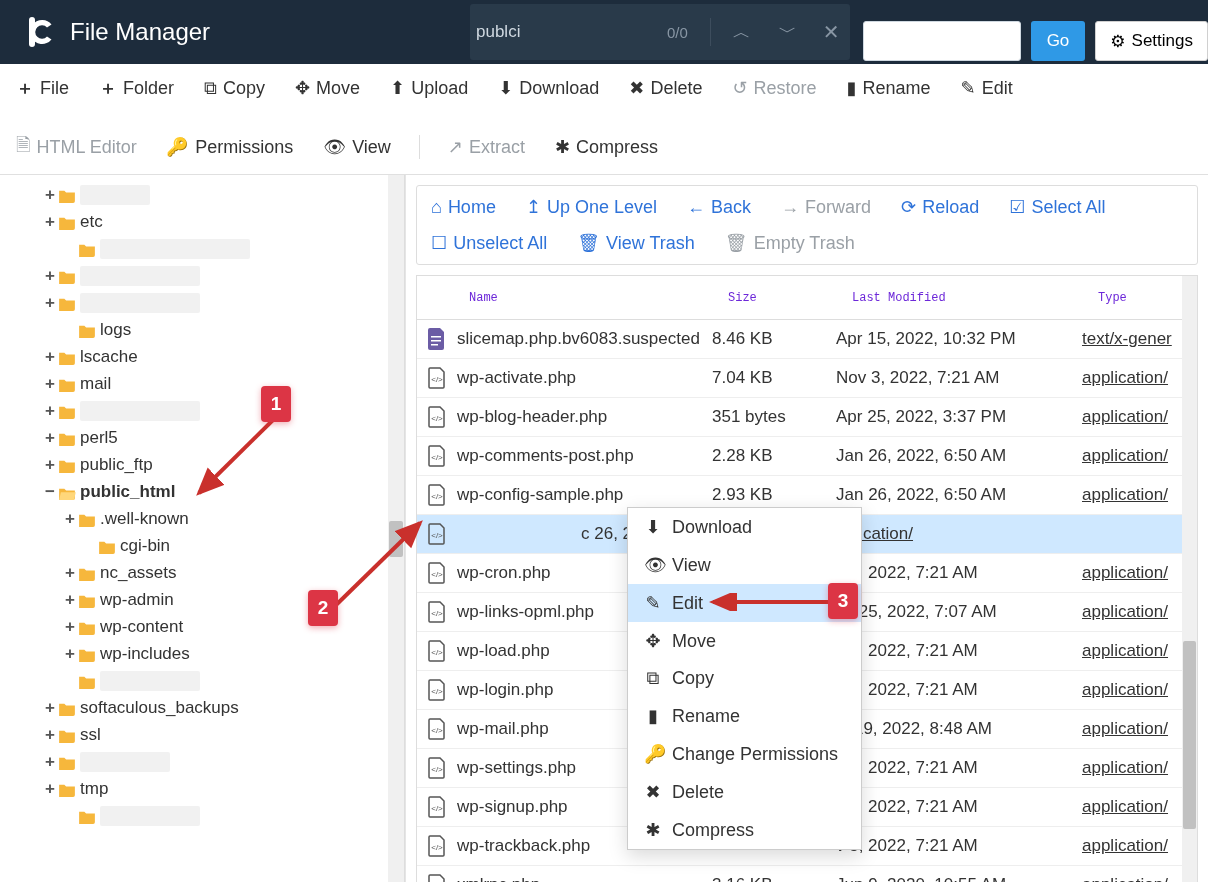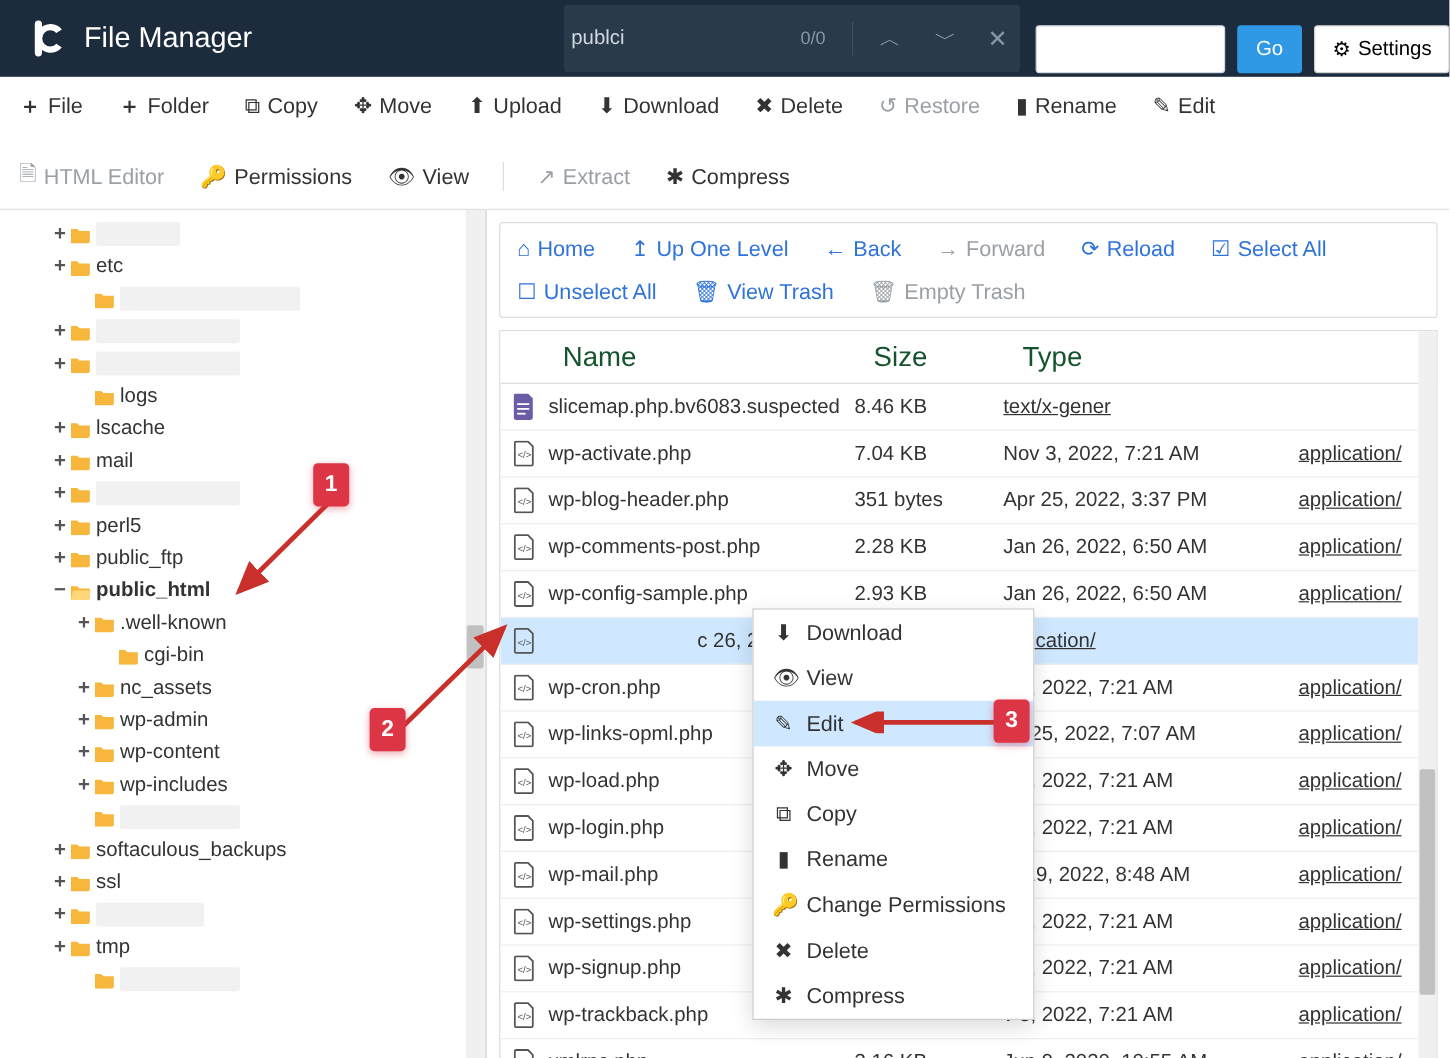--- a/index.html
+++ b/index.html
@@ -34,21 +34,21 @@
 .tree-row .label { white-space:nowrap; }
 .tree-row .label.blur { background:#f1f1f1; color:transparent; border-radius:2px; }
 .tree .sub1 { padding-left:20px; }
 .tree .sub2 { padding-left:40px; }
 .content { flex:1; display:flex; flex-direction:column; border-left:1px solid #e5e5e5; overflow:hidden; position:relative; }
 .nav { border:1px solid #ddd; margin:10px; border-radius:3px; padding:10px 14px; display:flex; flex-wrap:wrap; gap:14px 30px; }
 .navbtn { display:inline-flex; align-items:center; gap:6px; font-size:18px; color:#2f73d9; cursor:pointer; }
 .navbtn.disabled { color:#9aa0a6; cursor:default; }
 .table-wrap { flex:1; margin:0 10px; border:1px solid #ddd; position:relative; overflow:hidden; }
 .thead { display:flex; height:44px; align-items:center; border-bottom:1px solid #ddd; background:#fff; }
-.th { color:#14532d; font-size:23px; padding-left:16px; }
+.th { color:#6d28d9; font-size:12px; padding-left:16px;font-family:Liberation Mono, monospace; }
 .th.name { flex:0 0 295px; padding-left:52px; }
 .th.size { flex:0 0 124px; }
 .th.mod { flex:0 0 246px; }
 .th.type { flex:1; }
 .tbody { position:absolute; top:44px; bottom:0; left:0; right:15px; overflow:hidden; }
 .row { display:flex; align-items:center; min-height:39px; border-bottom:1px solid #eee; font-size:17px; color:#333; }
 .row.sel { background:#cfe8ff; }
 .cell-icon { flex:0 0 40px; display:flex; justify-content:center; color:#565656; font-size:18px; }
 .cell-name { flex:0 0 255px; padding-right:8px; word-break:break-word; }
 .cell-size { flex:0 0 124px; }
@@ -379,34 +379,36 @@
       <span class="navbtn disabled">
           <span>🗑</span>
           <span>Empty Trash</span>
         </span>
     </div>
 
     <div class="table-wrap">
       <div class="thead">
         <div class="th name">Name</div>
         <div class="th size">Size</div>
+        <div class="th mod">Last Modified</div>
         <div class="th type">Type</div>
       </div>
       <div class="tbody" id="tbody">
           <div class="row">
             <span class="cell-icon">
               <svg width="18" height="22" viewBox="0 0 18 22">
                 <path fill="#6b5ca5" d="M2 0h10l4 4v16a2 2 0 0 1-2 2H2a2 2 0 0 1-2-2V2a2 2 0 0 1 2-2z"></path>
                 <rect x="3" y="8" width="10" height="1.5" fill="#fff"></rect>
                 <rect x="3" y="12" width="10" height="1.5" fill="#fff"></rect>
                 <rect x="3" y="16" width="7" height="1.5" fill="#fff"></rect>
               </svg>
             </span>
     <span class="cell-name">slicemap.php.bv6083.suspected</span>
     <span class="cell-size">8.46 KB</span>
+    <span class="cell-mod">Apr 15, 2022, 10:32 PM</span>
     <span class="cell-type">text/x-gener</span>
           </div>
           <div class="row">
             <span class="cell-icon">
               <svg width="18" height="22" viewBox="0 0 18 22">
                 <path fill="none" stroke="#555" stroke-width="1.5" d="M2 1h10l4 4v15a1 1 0 0 1-1 1H2a1 1 0 0 1-1-1V2a1 1 0 0 1 1-1z"></path>
                 <text x="9" y="15" font-size="8" text-anchor="middle" fill="#555" font-family="monospace">&lt;/&gt;</text>
               </svg>
             </span>
     <span class="cell-name">wp-activate.php</span>

